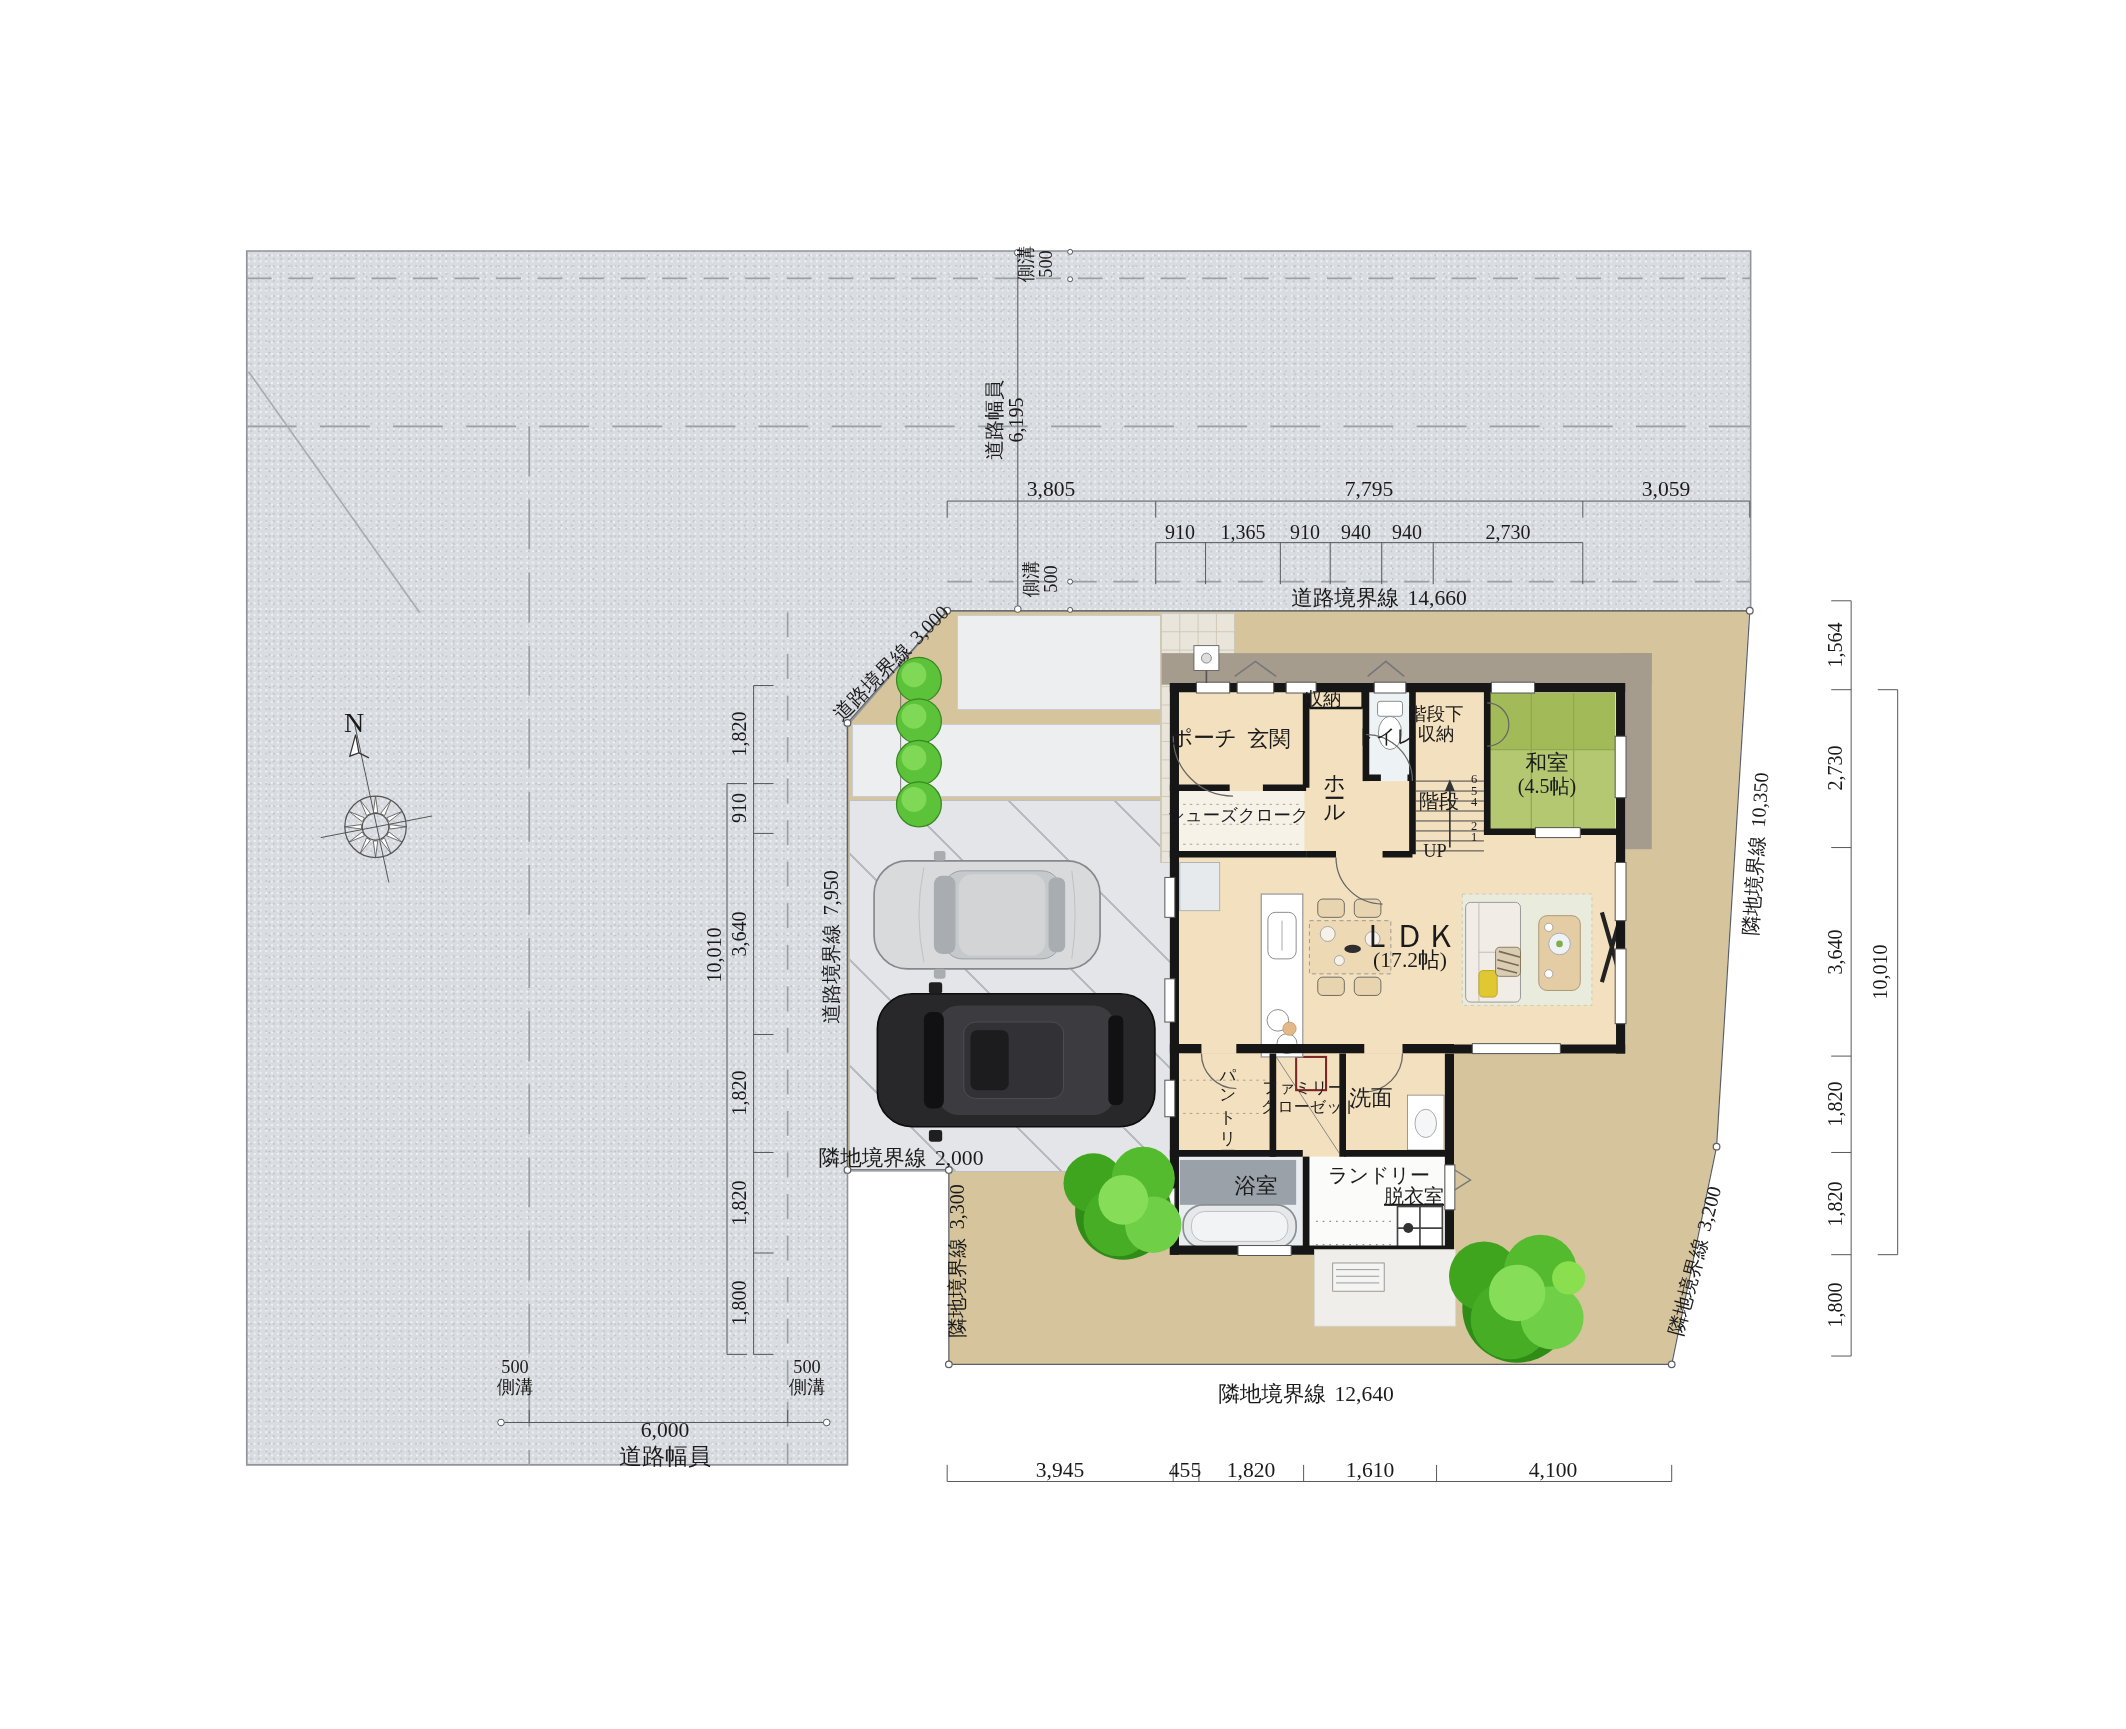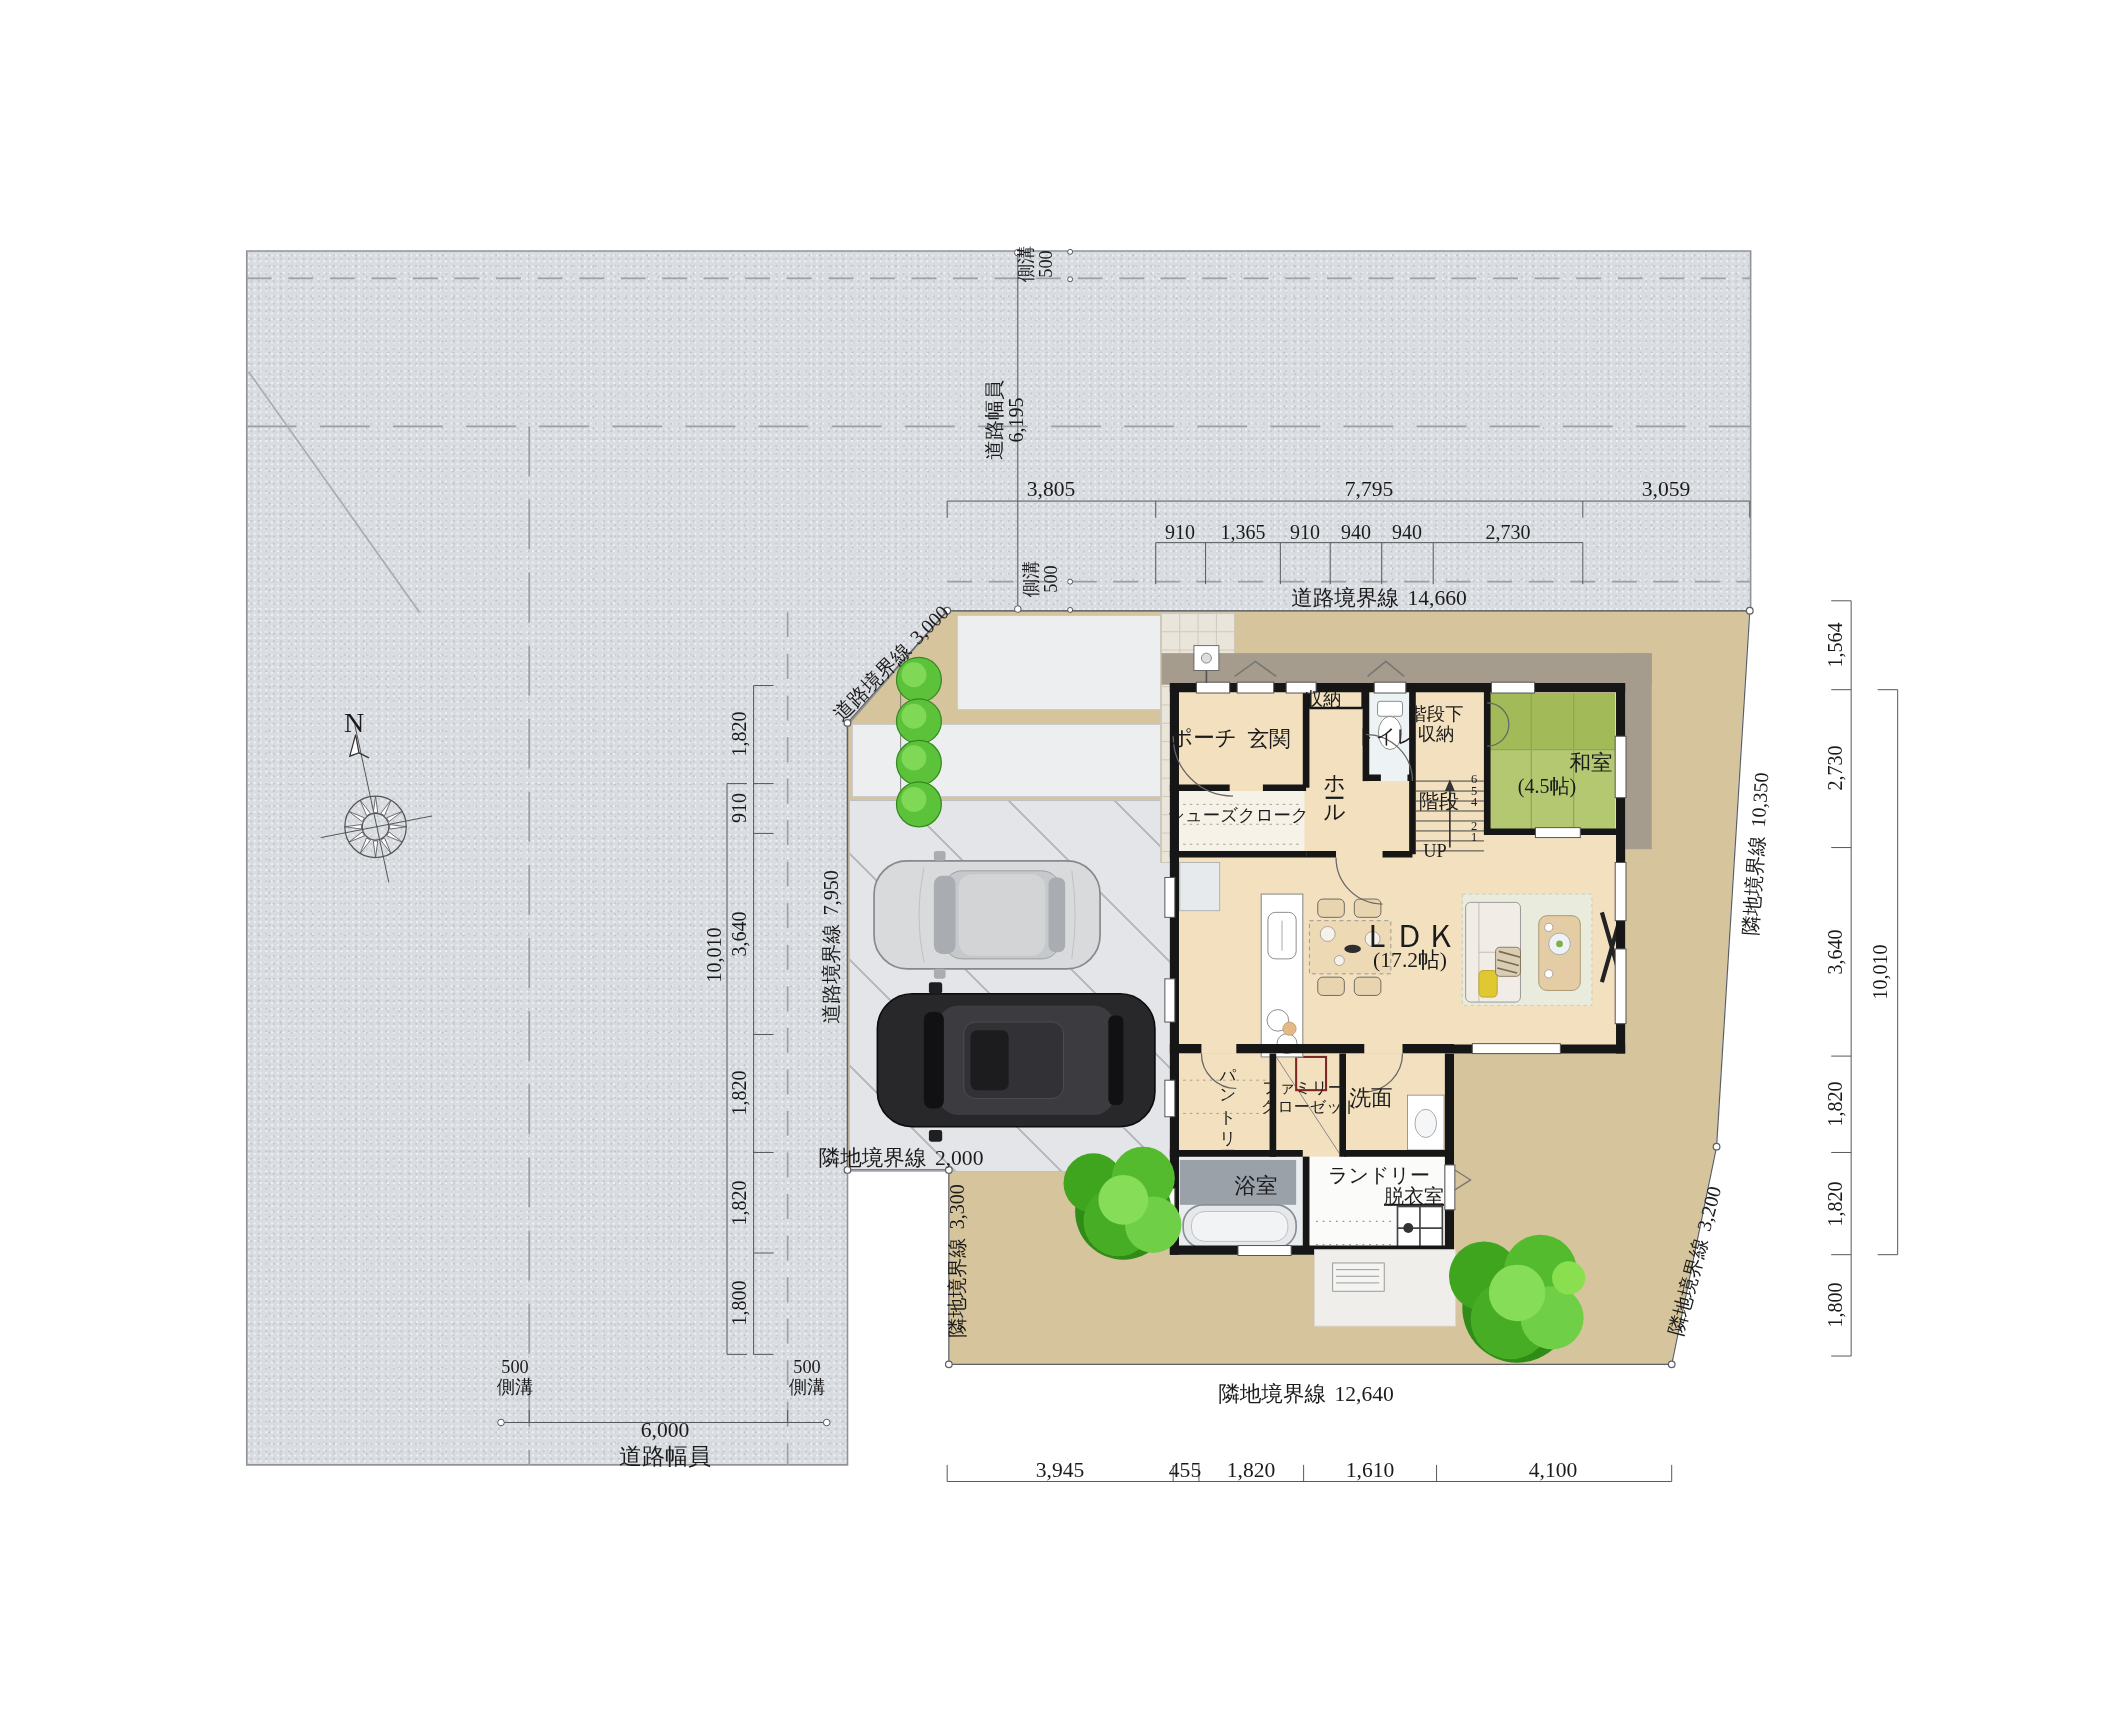--- a/index.html
+++ b/index.html
@@ -387,21 +387,21 @@
   <div class="lbl f26" style="left:1251px;top:1470px;">1,820</div>
   <div class="lbl f26" style="left:1370px;top:1470px;">1,610</div>
   <div class="lbl f26" style="left:1553px;top:1470px;">4,100</div>
 
   <div class="lbl f26" style="left:1204px;top:738px;">ポーチ</div>
   <div class="lbl f26" style="left:1269px;top:739px;">玄関</div>
   <div class="lbl f22" style="left:1323px;top:699px;">収納</div>
   <div class="lbl f24" style="left:1386px;top:736px;">トイレ</div>
   <div class="lbl f22" style="left:1436px;top:714px;">階段下</div>
   <div class="lbl f22" style="left:1436px;top:734px;">収納</div>
-  <div class="lbl f26" style="left:1547px;top:763px;margin-left:44px;">和室</div>
+  <div class="lbl f26" style="left:1547px;top:763px;">和室</div>
   <div class="lbl f24" style="left:1547px;top:786px;">(4.5帖)</div>
   <div class="lbl vtext f26" style="left:1334px;top:788px;transform:translate(-50%,-50%);">ホール</div>
   <div class="lbl f21" style="left:1238px;top:816px;">シューズクローク</div>
   <div class="lbl f24" style="left:1439px;top:801px;">階段</div>
   <div class="lbl f22" style="left:1435px;top:851px;">UP</div>
   <div class="lbl f15" style="left:1474px;top:779px;">6</div>
   <div class="lbl f15" style="left:1474px;top:791px;">5</div>
   <div class="lbl f15" style="left:1474px;top:802px;">4</div>
   <div class="lbl f15" style="left:1474px;top:826px;">2</div>
   <div class="lbl f15" style="left:1474px;top:837px;">1</div>

